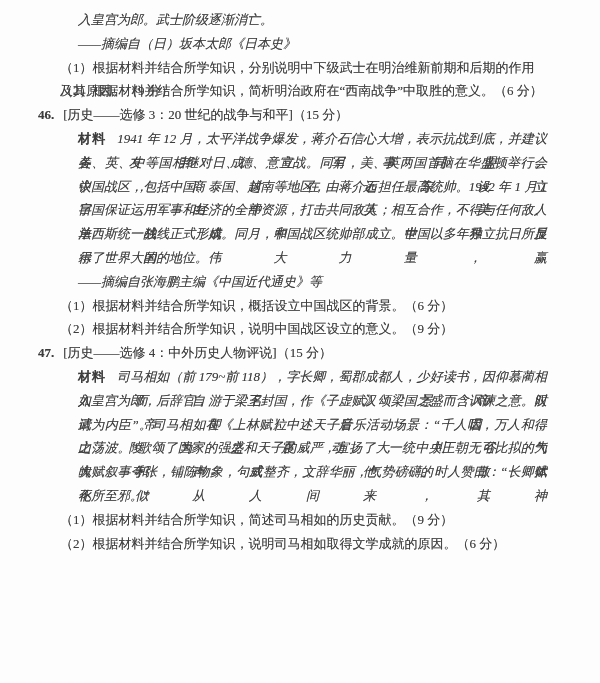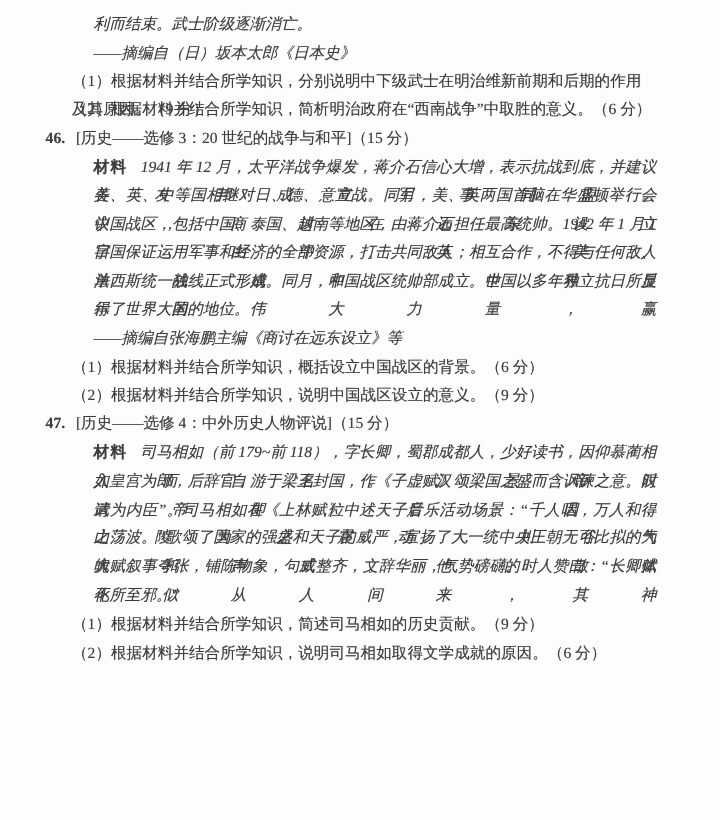--- a/index.html
+++ b/index.html
@@ -32,37 +32,37 @@
   .head { margin-left: 0; }
   .head .num { margin-right: 9px; font-weight: bold; }
   
   .cite { margin-left: 40px; text-align: left; font-style: italic; }
 </style>
 </head>
 <body>
 
 <div class="page">
 
-  <div class="line mat">利而结束。武士阶级逐渐消亡。</div>
+  <div class="line mat">入皇宫为郎。武士阶级逐渐消亡。</div>
   <div class="line cite">——摘编自（日）坂本太郎《日本史》</div>
   <div class="line sub">（1）根据材料并结合所学知识，分别说明中下级武士在明治维新前期和后期的作用及其原因。（9 分）</div>
   <div class="line sub">（2）根据材料并结合所学知识，简析明治政府在“西南战争”中取胜的意义。（6 分）</div>
 
   <div class="line head">
     <span class="num">46.</span><span>[历史——选修 3：20 世纪的战争与和平]（15 分）</span>
   </div>
   <div class="line mat fill">
     <span class="mat-label">材料</span><span>1941 年 12 月，太平洋战争爆发，蒋介石信心大增，表示抗战到底，并建议各友邦成立军事同盟。</span>
   </div>
   <div class="line mat fill">美、英、中等国相继对日、德、意宣战。同月，美、英两国首脑在华盛顿举行会议，商讨在远东设立</div>
   <div class="line mat fill">中国战区，包括中国、泰国、越南等地区，由蒋介石担任最高统帅。1942 年 1 月 1 日，由中、英、美、</div>
   <div class="line mat fill">字国保证运用军事和经济的全部资源，打击共同敌人；相互合作，不得与任何敌人单独媾和，世界反</div>
   <div class="line mat fill">法西斯统一战线正式形成。同月，中国战区统帅部成立。中国以多年独立抗日所显示的伟大力量，赢</div>
   <div class="line mat">得了世界大国的地位。</div>
-  <div class="line cite">——摘编自张海鹏主编《商讨在远东设立》等</div>
+  <div class="line cite">——摘编自张海鹏主编《中国近代通史》等</div>
   <div class="line sub">（1）根据材料并结合所学知识，概括设立中国战区的背景。（6 分）</div>
   <div class="line sub">（2）根据材料并结合所学知识，说明中国战区设立的意义。（9 分）</div>
 
   <div class="line head">
     <span class="num">47.</span><span>[历史——选修 4：中外历史人物评说]（15 分）</span>
   </div>
   <div class="line mat fill">
     <span class="mat-label">材料</span><span>司马相如（前 179~前 118），字长卿，蜀郡成都人，少好读书，因仰慕蔺相如而自名。汉景帝时</span>
   </div>
   <div class="line mat fill">入皇宫为郎，后辞官，游于梁王封国，作《子虚赋》颂梁国之盛而含讽谏之意。汉武帝即位后，因得</div>

